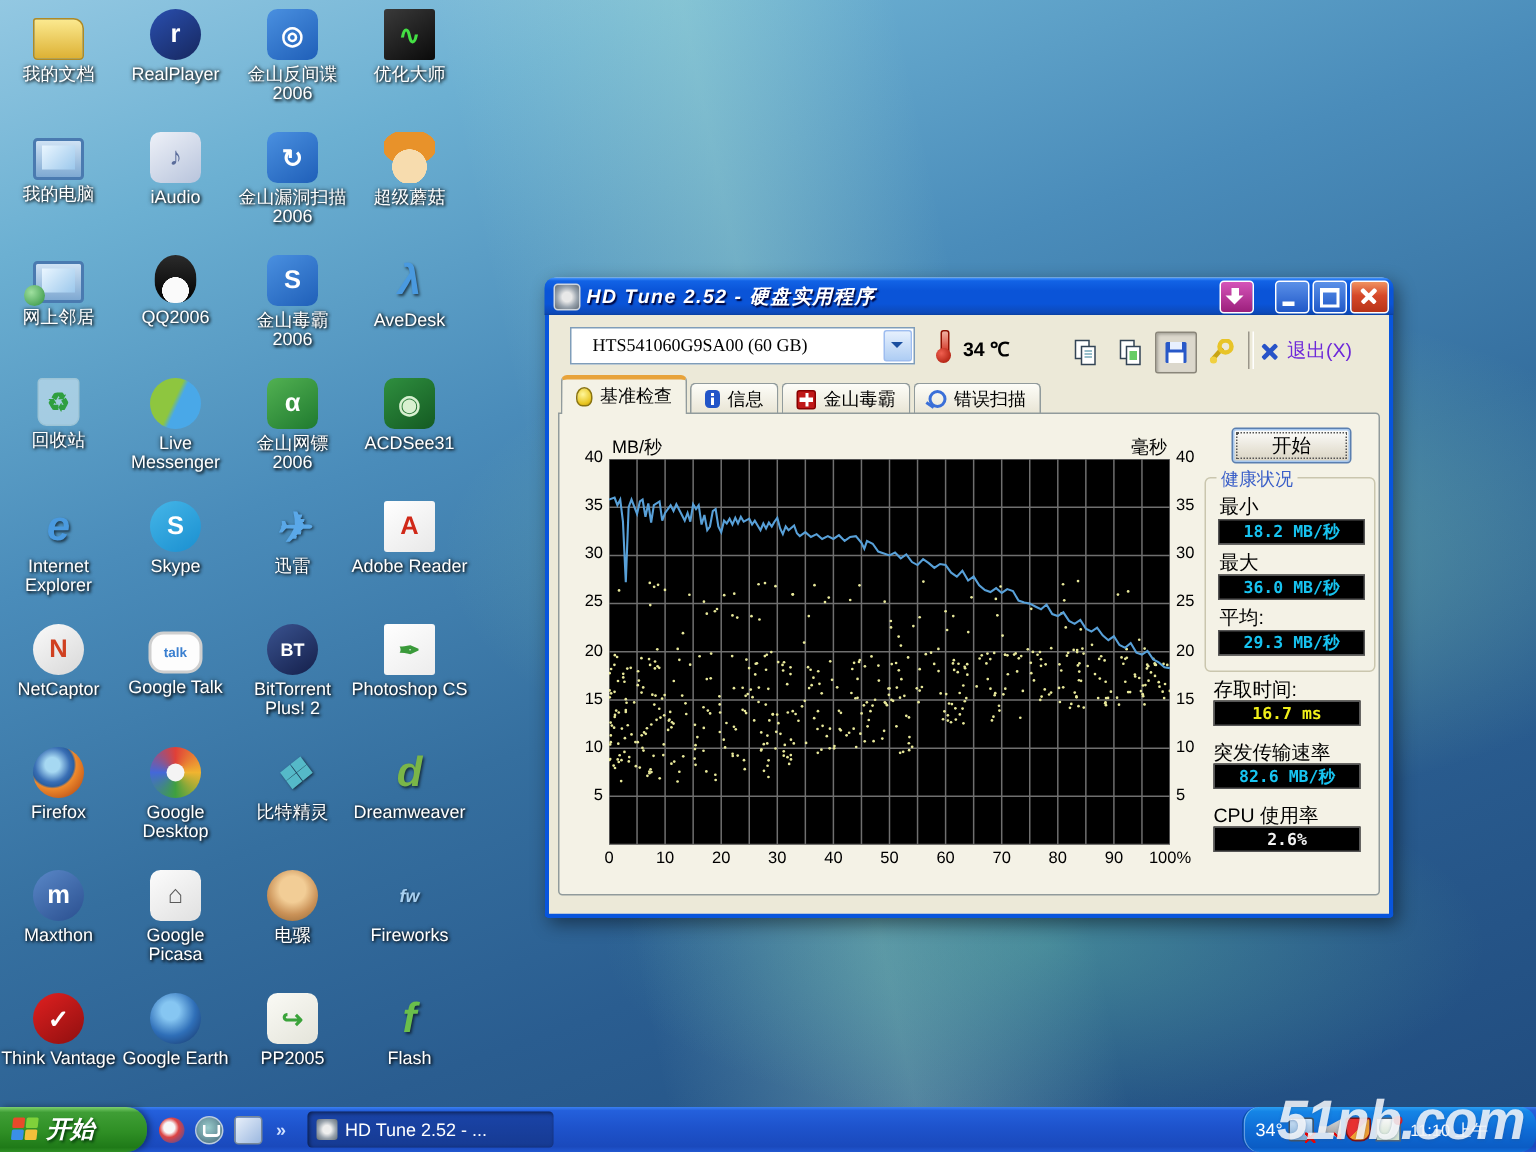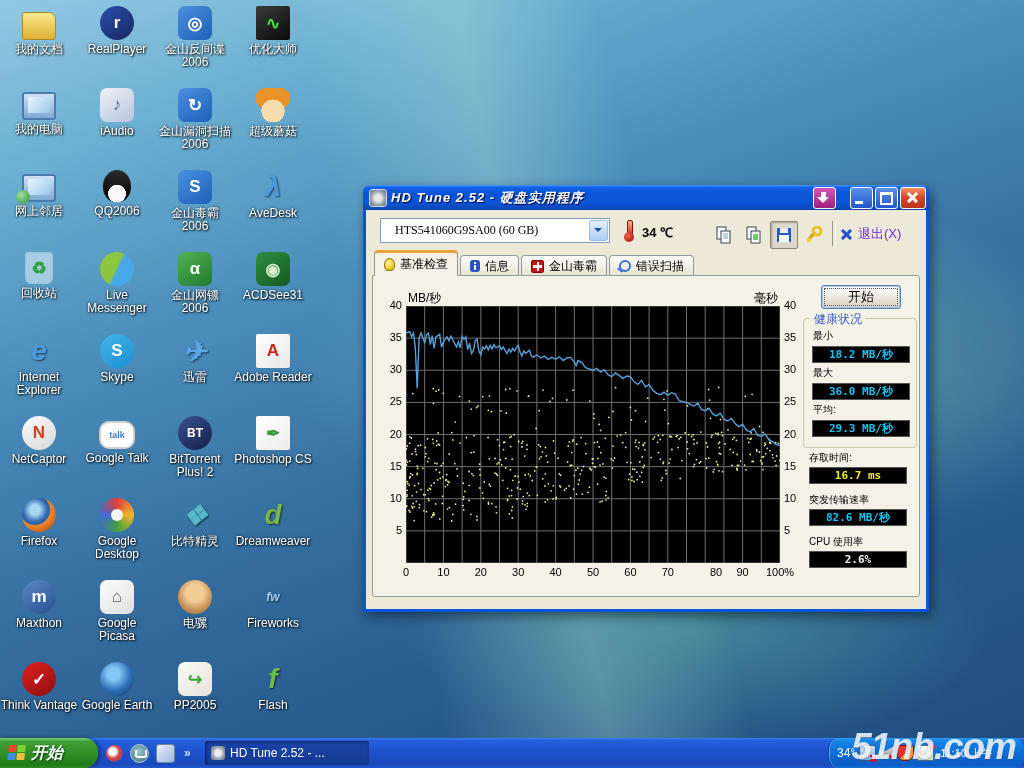--- a/index.html
+++ b/index.html
@@ -118,21 +118,21 @@
   .ytick{position:absolute;width:26px;text-align:right;font-size:11px;}
   .ytickR{position:absolute;left:410px;width:30px;text-align:left;font-size:11px;}
   .xtick{position:absolute;top:276px;width:34px;text-align:center;font-size:11px;}
   
   #startBtn{position:absolute;left:455px;top:100px;width:78px;height:22px;background:linear-gradient(#fefefe,#e8e4d8 60%,#d8d2c2);
        border:1px solid #5a7fb0;border-radius:3px;box-shadow:0 0 0 1px #a8c8ee inset;
        font-size:13px;color:#000;display:flex;align-items:center;justify-content:center;cursor:pointer;
        outline:1px dotted #555;outline-offset:-4px;}
   .grpbox{position:absolute;left:437px;top:133px;width:112px;height:128px;border:1px solid #cac6ae;border-radius:4px;}
   .grptitle{position:absolute;left:7px;top:-8px;background:#f4f2e6;padding:0 3px;font-size:12px;color:#3a5fc8;}
-  .rlabel{position:absolute;font-size:10px;color:#000;}
+  .rlabel{position:absolute;font-size:13px;color:#000;}
   .lcd{position:absolute;width:96px;height:15px;background:#000;border:1px solid #555;
        font-family:"DejaVu Sans Mono",monospace;font-size:11px;font-weight:bold;
        display:flex;align-items:center;justify-content:center;letter-spacing:0;}
   .lcd.cyan{color:#17c3f0;}
   .lcd.yellow{color:#f0ef1a;}
   .lcd.white{color:#f2f2f2;}
   
   #taskbar{position:absolute;left:0;bottom:0;width:1024px;height:30px;z-index:10;
        background:linear-gradient(180deg,#3a80f2 0%,#2460dc 8%,#1e53cc 45%,#1a49bc 88%,#2258d2 100%);}
   #startbtn{position:absolute;left:0;top:0;width:98px;height:30px;border-radius:0 14px 14px 0;cursor:pointer;
@@ -983,21 +983,21 @@
           <span class="ytick" style="left: 2px; top: 233.875px;">5</span>
           <span class="ytickR" style="top: 233.875px;">5</span>
           <span class="xtick" style="left: 15px;">0</span>
           <span class="xtick" style="left: 52.4px;">10</span>
           <span class="xtick" style="left: 89.8px;">20</span>
           <span class="xtick" style="left: 127.2px;">30</span>
           <span class="xtick" style="left: 164.6px;">40</span>
           <span class="xtick" style="left: 202px;">50</span>
           <span class="xtick" style="left: 239.4px;">60</span>
           <span class="xtick" style="left: 276.8px;">70</span>
-          <span class="xtick" style="left: 314.2px; text-align: right;">80</span>
+          <span class="xtick" style="left: 314.2px;">80</span>
           <span class="xtick" style="left: 351.6px;">90</span>
           <span class="xtick" style="left: 389px;">100%</span>
         </div>
     </div>
 
     <div id="startBtn">开始</div>
 
     <div class="grpbox">
       <span class="grptitle">健康状况</span>
       <span class="rlabel" style="left:9px;top:10px;">最小</span>

